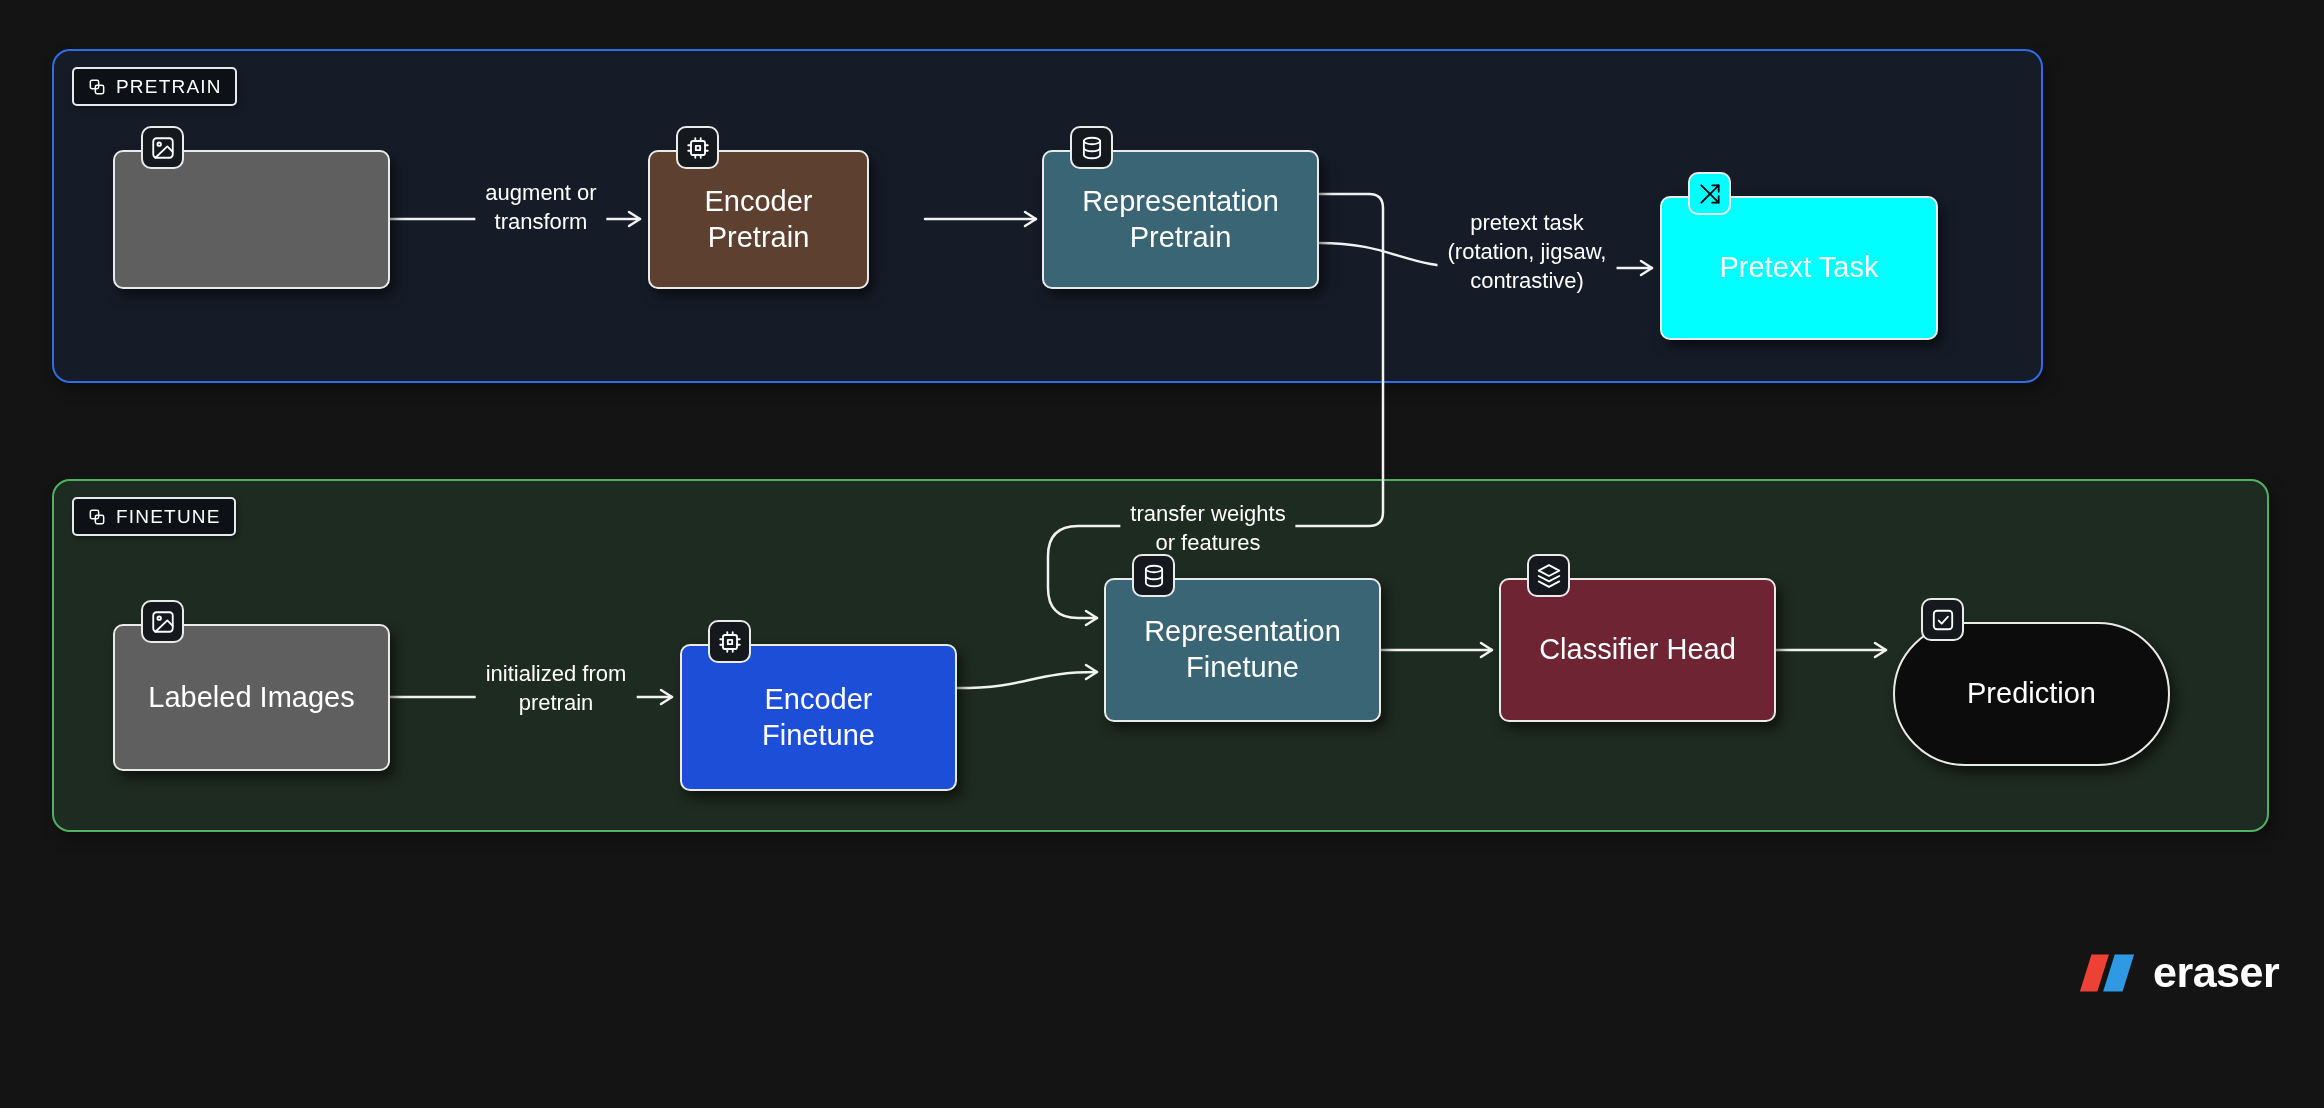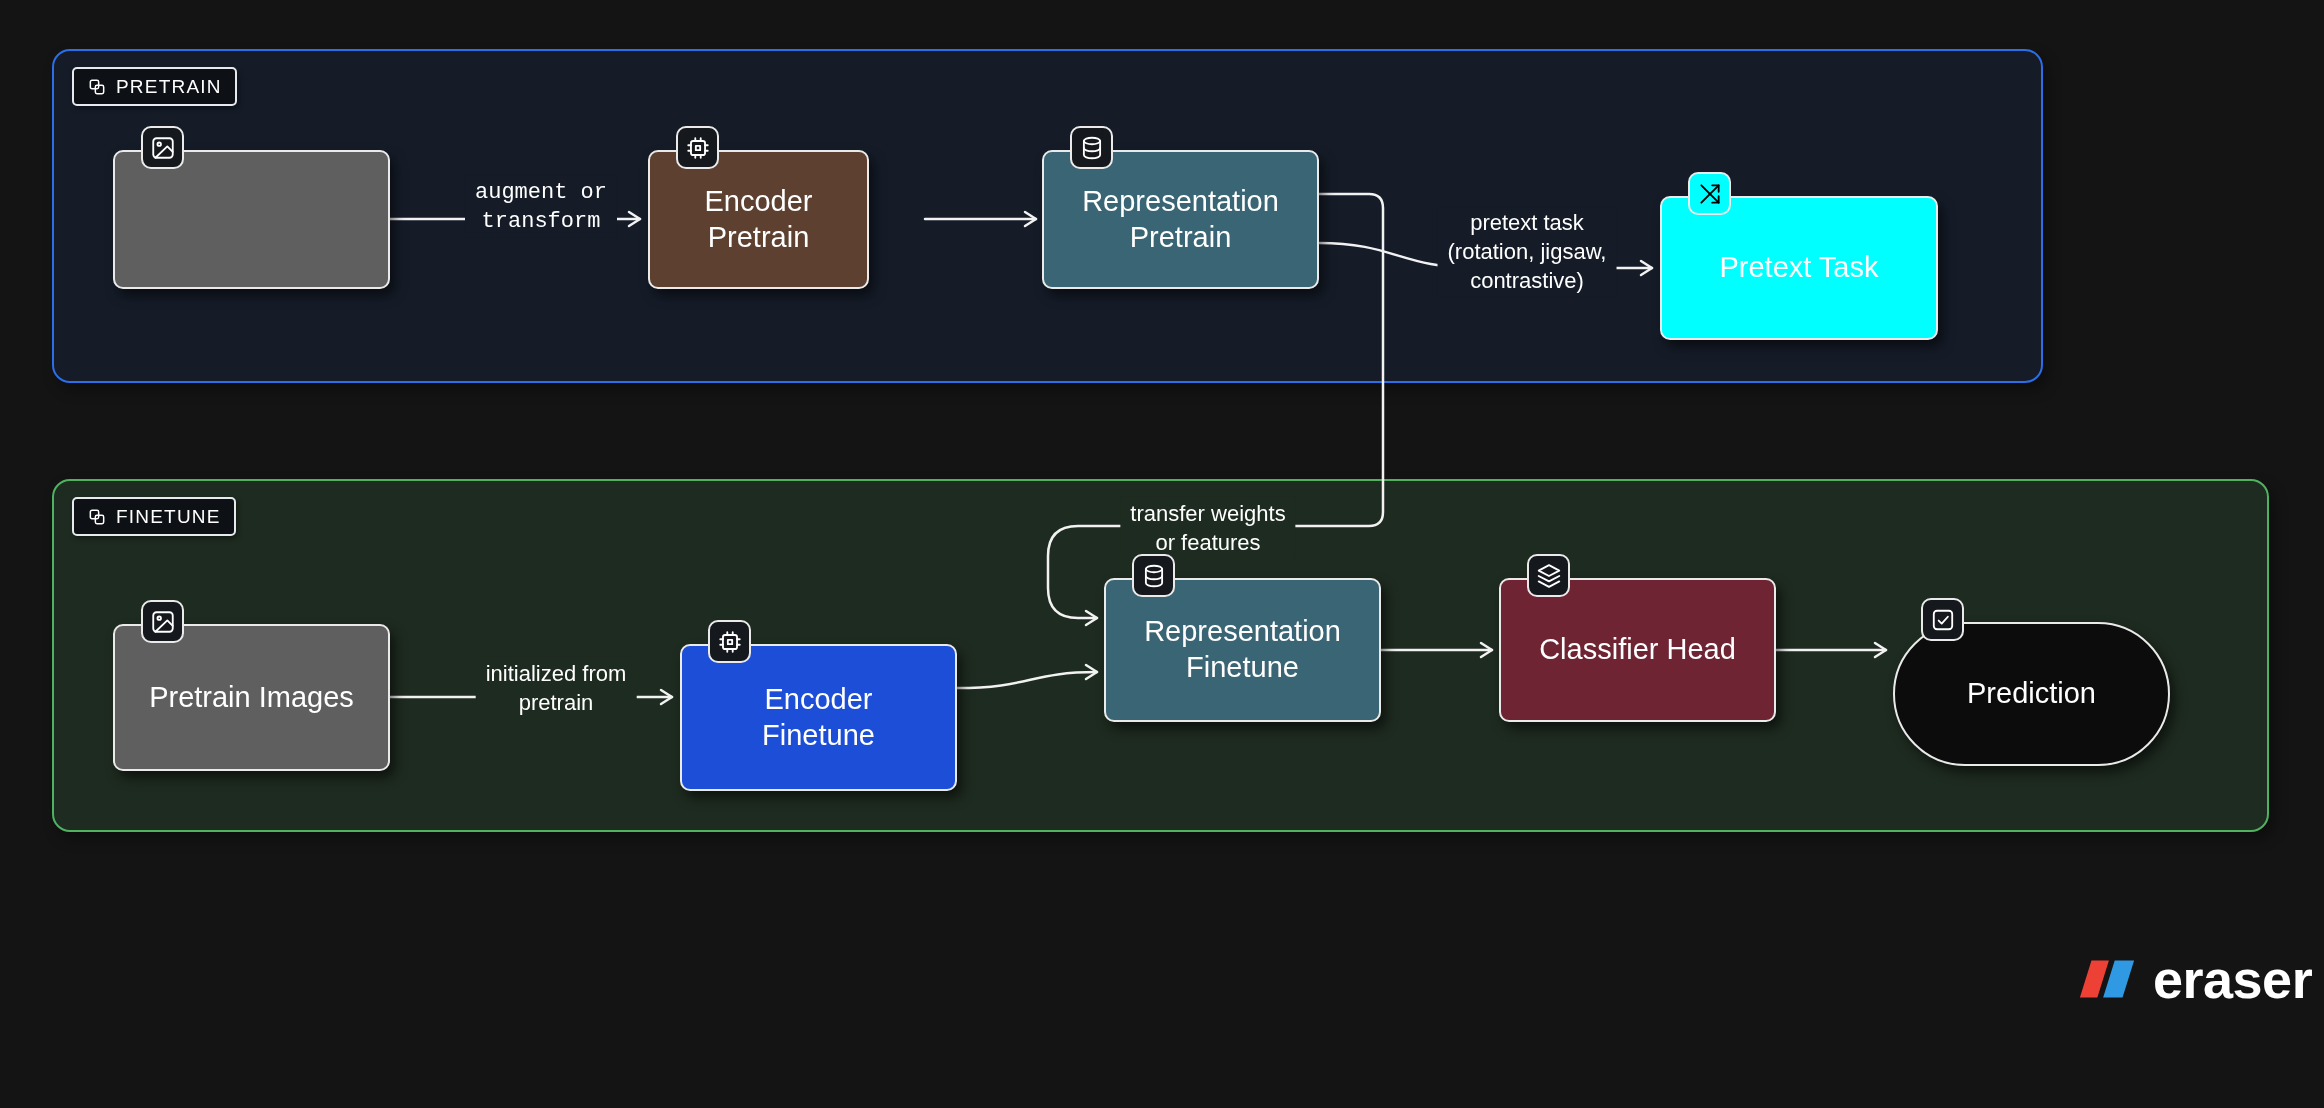--- a/index.html
+++ b/index.html
@@ -59,21 +59,21 @@
     position: absolute;
     transform: translate(-50%, -50%);
     white-space: pre-line;
     text-align: center;
     font-size: 22px;
     line-height: 1.32;
     padding: 2px 10px;
     z-index: 6;
   }
   .brand { position: absolute; left: 2076px; top: 948px; display: flex; align-items: center; gap: 15px; z-index: 20; }
-  .brand-text { font-size: 54px; font-weight: 700; letter-spacing: -0.5px; }
+  .brand-text { font-size: 43px; font-weight: 700; letter-spacing: -0.5px; }
 </style>
 </head>
 <body style="background-color: rgb(20, 20, 20);">
 
 <div class="group" style="left: 52px; top: 49px; width: 1991px; height: 334px; background-color: rgb(21, 28, 40); border-color: rgb(44, 109, 232);">
   <div class="group-badge">
     <svg viewBox="0 0 24 24">
         <rect x="4" y="4" width="10" height="10" rx="2"></rect>
         <rect x="10" y="10" width="10" height="10" rx="2"></rect>
       </svg>
@@ -102,21 +102,21 @@
     <path d="M925 219 H1036" marker-end="url(#arrowhead)"></path>
     <path d="M1319 243 C1395 243 1400 268 1478 268 H1652" marker-end="url(#arrowhead)"></path>
     <path d="M1319 194 H1369 Q1383 194 1383 208 V512 Q1383 526 1369 526 H1078 Q1048 526 1048 556 V588 Q1048 618 1078 618 H1097" marker-end="url(#arrowhead)"></path>
     <path d="M390 697 H672" marker-end="url(#arrowhead)"></path>
     <path d="M957 688 C1030 688 1030 672 1097 672" marker-end="url(#arrowhead)"></path>
     <path d="M1381 650 H1492" marker-end="url(#arrowhead)"></path>
     <path d="M1776 650 H1886" marker-end="url(#arrowhead)"></path>
   </g>
 </svg>
 
-<div class="edge-label" style="left: 541px; top: 207px; background-color: rgb(21, 28, 40); font-family: Liberation Mono, monospace;">augment or
+<div class="edge-label" style="left: 541px; top: 207px; background-color: rgb(21, 28, 40);">augment or
 transform</div>
 <div class="edge-label" style="left: 1527px; top: 252px; background-color: rgb(21, 28, 40);">pretext task
 (rotation, jigsaw,
 contrastive)</div>
 <div class="edge-label" style="left: 1208px; top: 528px; background-color: rgb(30, 43, 32);">transfer weights
 or features</div>
 <div class="edge-label" style="left: 556px; top: 688px; background-color: rgb(30, 43, 32);">initialized from
 pretrain</div>
 
 <div class="node" style="left: 113px; top: 150px; width: 277px; height: 139px; background-color: rgb(95, 95, 95);">
@@ -165,21 +165,21 @@
 </div>
 
 <div class="node" style="left: 113px; top: 624px; width: 277px; height: 147px; background-color: rgb(95, 95, 95);">
   <div class="nbadge">
     <svg viewBox="0 0 24 24">
         <rect x="3" y="3" width="18" height="18" rx="3"></rect>
         <circle cx="8.5" cy="8.5" r="1.6"></circle>
         <path d="M21 15.5 16 10.5 5 21"></path>
       </svg>
   </div>
-  <div class="node-label">Pretrain Images</div>
+  <div class="node-label">Labeled Images</div>
 </div>
 
 <div class="node" style="left: 680px; top: 624px; width: 277px; height: 147px; background-color: #1d4ed8; margin-top: 20px;">
   <div class="nbadge">
     <svg viewBox="0 0 24 24">
         <rect x="5.5" y="5.5" width="13" height="13" rx="2"></rect>
         <rect x="10" y="10" width="4" height="4"></rect>
         <path d="M9.5 5.5V3M14.5 5.5V3M9.5 21v-2.5M14.5 21v-2.5M5.5 9.5H3M5.5 14.5H3M21 9.5h-2.5M21 14.5h-2.5"></path>
       </svg>
   </div>

